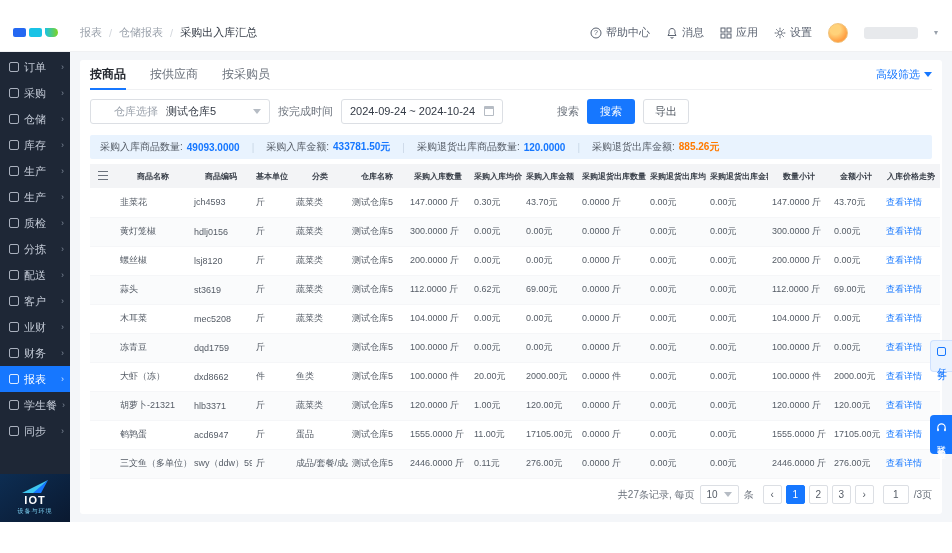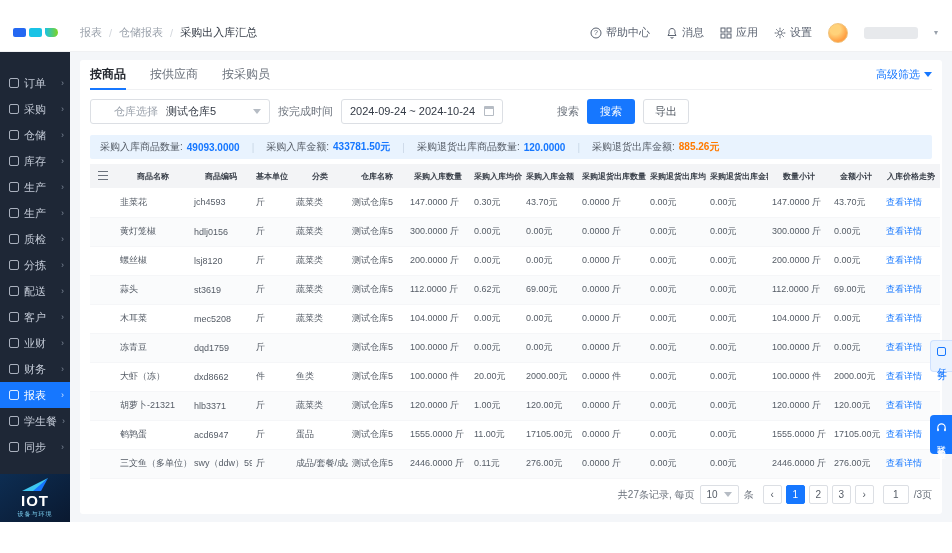--- a/index.html
+++ b/index.html
@@ -24,32 +24,32 @@
   .hicon { display:inline-flex; }
   .avatar { width:20px; height:20px; border-radius:50%;
     background:radial-gradient(circle at 35% 30%, #ffd27a 0 30%, #ff9f43 70%); border:1px solid #f0c27b; }
   .redacted { width:54px; height:12px; background:#e7e9ec; border-radius:3px; }
   .user-caret { font-size:8px; color:#98a0ab; }
 
   
   .body { position:absolute; top:52px; left:0; width:952px; height:470px; display:flex; }
 
   
-  .sidebar { width:70px; background:#1e2736; height:470px; position:relative; padding-top:18px; flex:none; }
+  .sidebar { width:70px; background:#1e2736; height:470px; position:relative; padding-top:2px; flex:none; }
   .side-item { height:26px; display:flex; align-items:center; gap:5px; padding:0 6px 0 9px;
     color:#c3cad6; font-size:11px; cursor:pointer; }
   .side-item.active { background:#1677ff; color:#fff; }
   .side-icon { width:10px; height:10px; border:1px solid currentColor; border-radius:2px; flex:none; opacity:.85; }
   .side-label { white-space:nowrap; }
   .side-caret { margin-left:auto; font-size:9px; color:#7d8797; }
   .side-item.active .side-caret { color:#cfe3ff; }
   .iot { position:absolute; left:0; bottom:0; width:70px; height:48px;
     background:linear-gradient(145deg,#0d2d52,#0a1930); display:flex; flex-direction:column;
     align-items:center; justify-content:center; gap:1px; }
-  .iot-title { color:#fff; font-weight:bold; font-size:15px; letter-spacing:1px; }
+  .iot-title { color:#fff; font-weight:bold; font-size:11px; letter-spacing:1px; }
   .iot-sub { color:#7fd4f5; font-size:6px; letter-spacing:1px; }
 
   
   .content { flex:1; background:#f4f6f9; padding:8px 10px; position:relative; overflow:hidden; }
   .card { background:#fff; border-radius:3px; height:100%; padding:0 10px; position:relative; }
 
   .tabbar { display:flex; align-items:center; height:30px; gap:24px; font-size:12px;
     color:#6b727c; border-bottom:1px solid #f0f1f3; }
   .tab { cursor:pointer; height:30px; display:flex; align-items:center; position:relative; }
   .tab.active { color:#23272e; font-weight:bold; }

